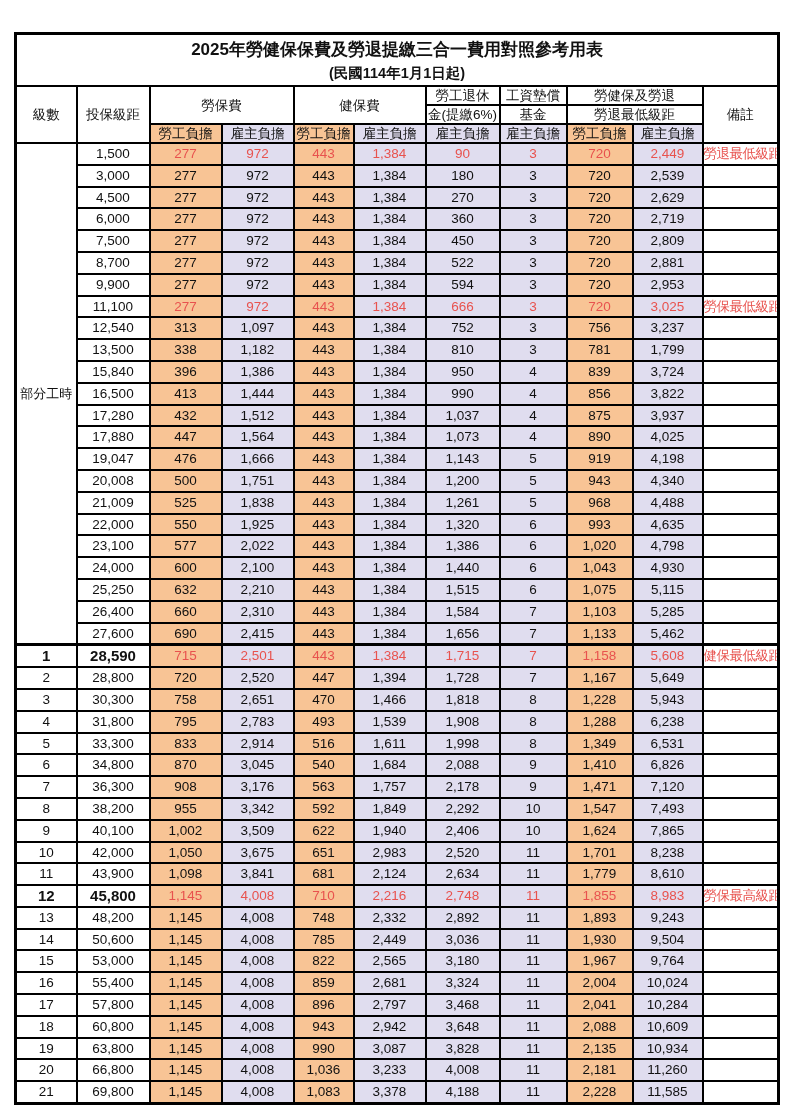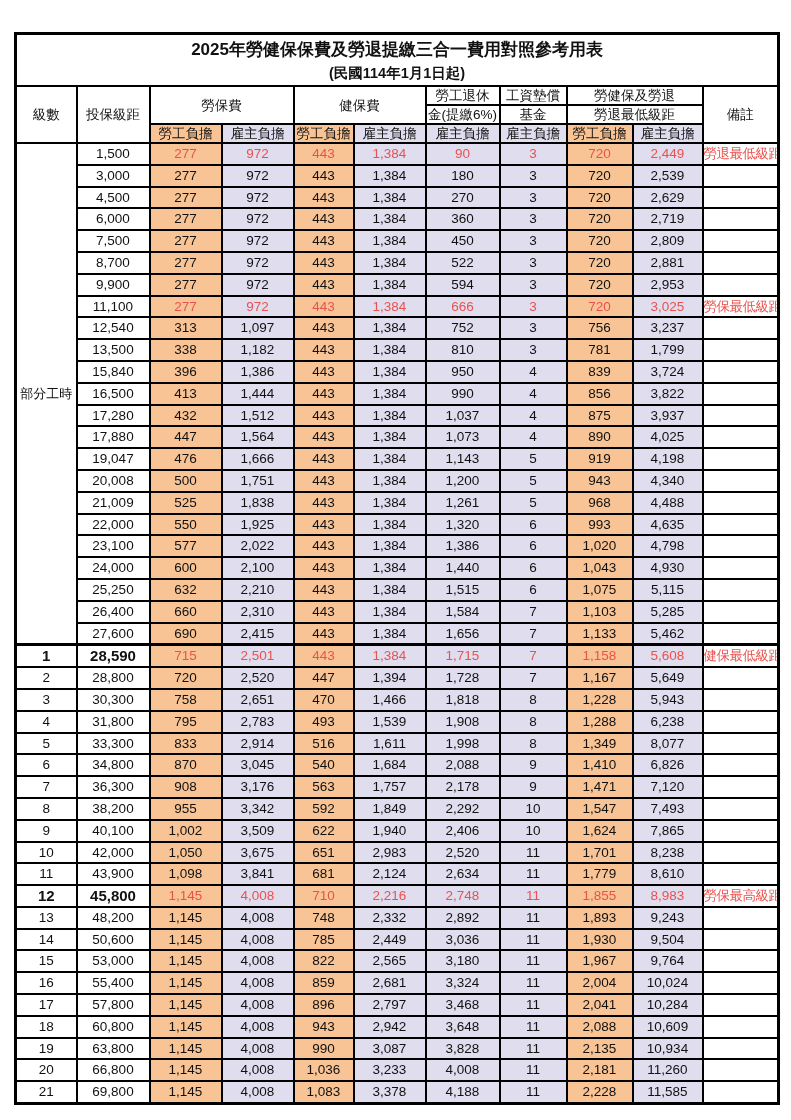--- a/index.html
+++ b/index.html
@@ -418,21 +418,21 @@
         <tr class="data-row">
           <td class="level-cell">5</td>
           <td class="bracket-cell">33,300</td>
           <td class="num emp">833</td>
           <td class="num er">2,914</td>
           <td class="num emp">516</td>
           <td class="num er">1,611</td>
           <td class="num er">1,998</td>
           <td class="num er">8</td>
           <td class="num emp">1,349</td>
-          <td class="num er">8,077</td>
+          <td class="num er">6,531</td>
           <td class="remark-cell"></td>
         </tr>
         <tr class="data-row">
           <td class="level-cell">6</td>
           <td class="bracket-cell">34,800</td>
           <td class="num emp">870</td>
           <td class="num er">3,045</td>
           <td class="num emp">540</td>
           <td class="num er">1,684</td>
           <td class="num er">2,088</td>

